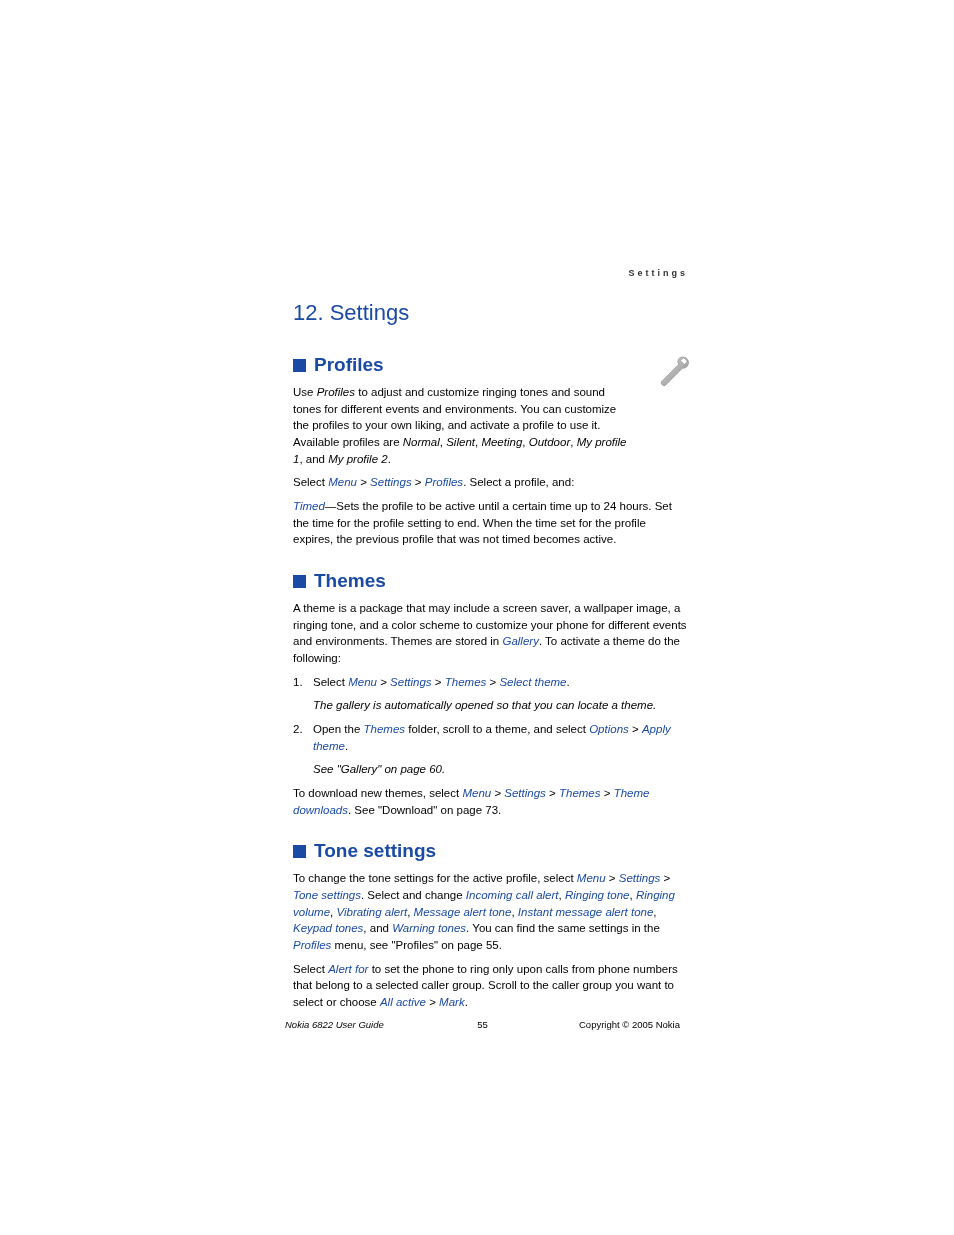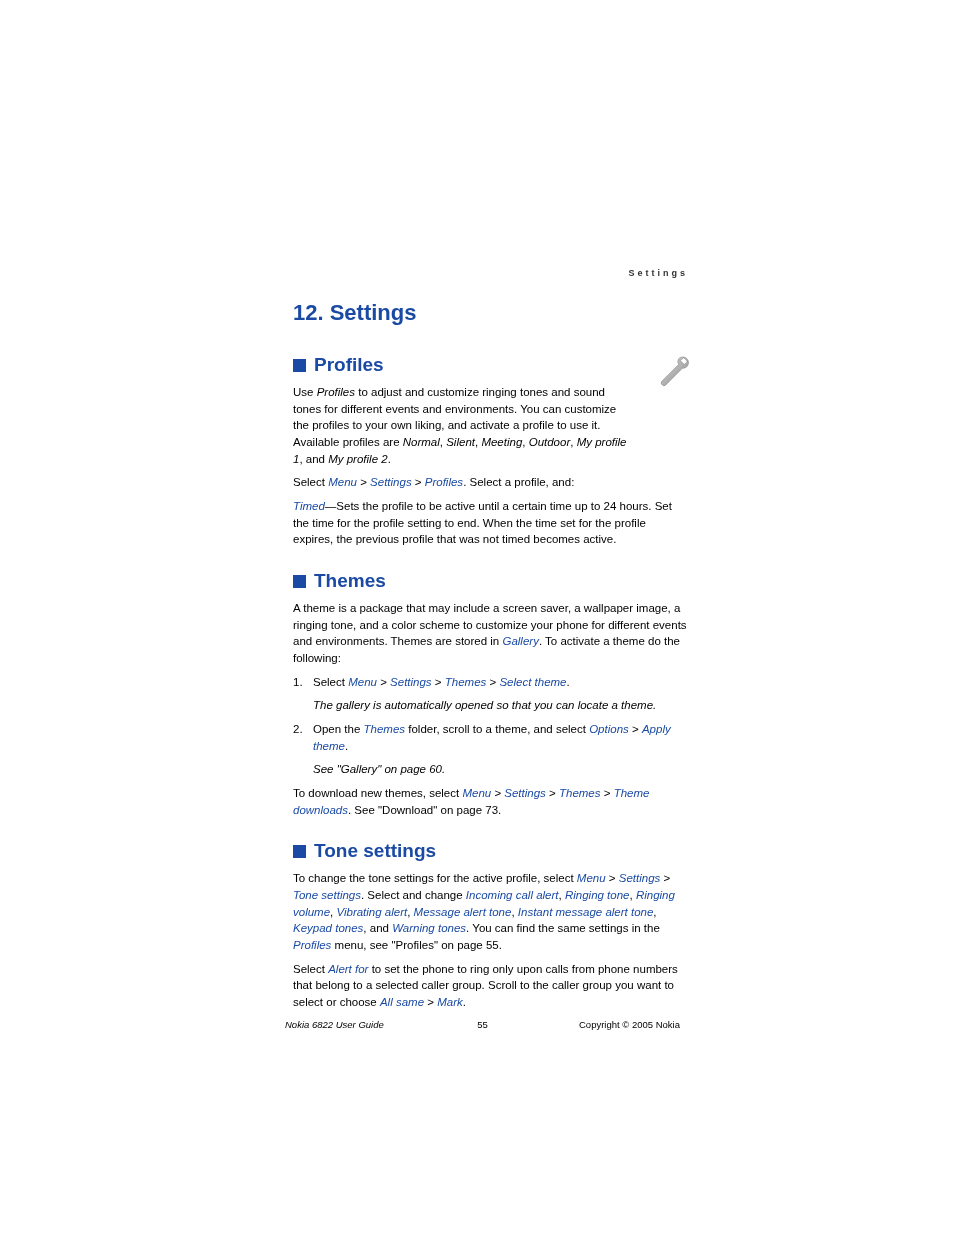--- a/index.html
+++ b/index.html
@@ -21,21 +21,21 @@
     position: absolute;
     top: -2px;
     right: 0;
     font-size: 9px;
     letter-spacing: 3px;
     font-weight: bold;
     color: #333;
   }
   .chapter-title {
     font-size: 22px;
-    font-weight: bold;
+    font-weight: normal;
     color: #1a4aa3;
     margin-top: 30px;
     margin-bottom: 28px;
   }
   .section-title {
     font-size: 19px;
     font-weight: bold;
     color: #1a4aa3;
     margin-top: 22px;
     margin-bottom: 8px;
@@ -165,21 +165,21 @@
   <h2 class="section-title">
     <span class="bullet"></span>
     <span>Tone settings</span>
   </h2>
 
   <p>
     <span>To change the tone settings for the active profile, select </span><span class="link">Menu</span> &gt; <span class="link">Settings</span> &gt; <span class="link">Tone settings</span><span>. Select and change </span><span class="link">Incoming call alert</span>, <span class="link">Ringing tone</span>, <span class="link">Ringing volume</span>, <span class="link">Vibrating alert</span>, <span class="link">Message alert tone</span>, <span class="link">Instant message alert tone</span>, <span class="link">Keypad tones</span><span>, and </span><span class="link">Warning tones</span><span>. You can find the same settings in the </span><span class="link">Profiles</span><span> menu, see "Profiles" on page 55.</span>
   </p>
 
   <p>
-    <span>Select </span><span class="link">Alert for</span><span> to set the phone to ring only upon calls from phone numbers that belong to a selected caller group. Scroll to the caller group you want to select or choose </span><span class="link">All same</span> &gt; <span class="link">Mark</span>.
+    <span>Select </span><span class="link">Alert for</span><span> to set the phone to ring only upon calls from phone numbers that belong to a selected caller group. Scroll to the caller group you want to select or choose </span><span class="link">All active</span> &gt; <span class="link">Mark</span>.
   </p>
 </div>
 
 <div class="footer">
   <span class="left">Nokia 6822 User Guide</span>
   <span class="center">55</span>
   <span class="right">Copyright © 2005 Nokia</span>
 </div>
 
 </body></html>

